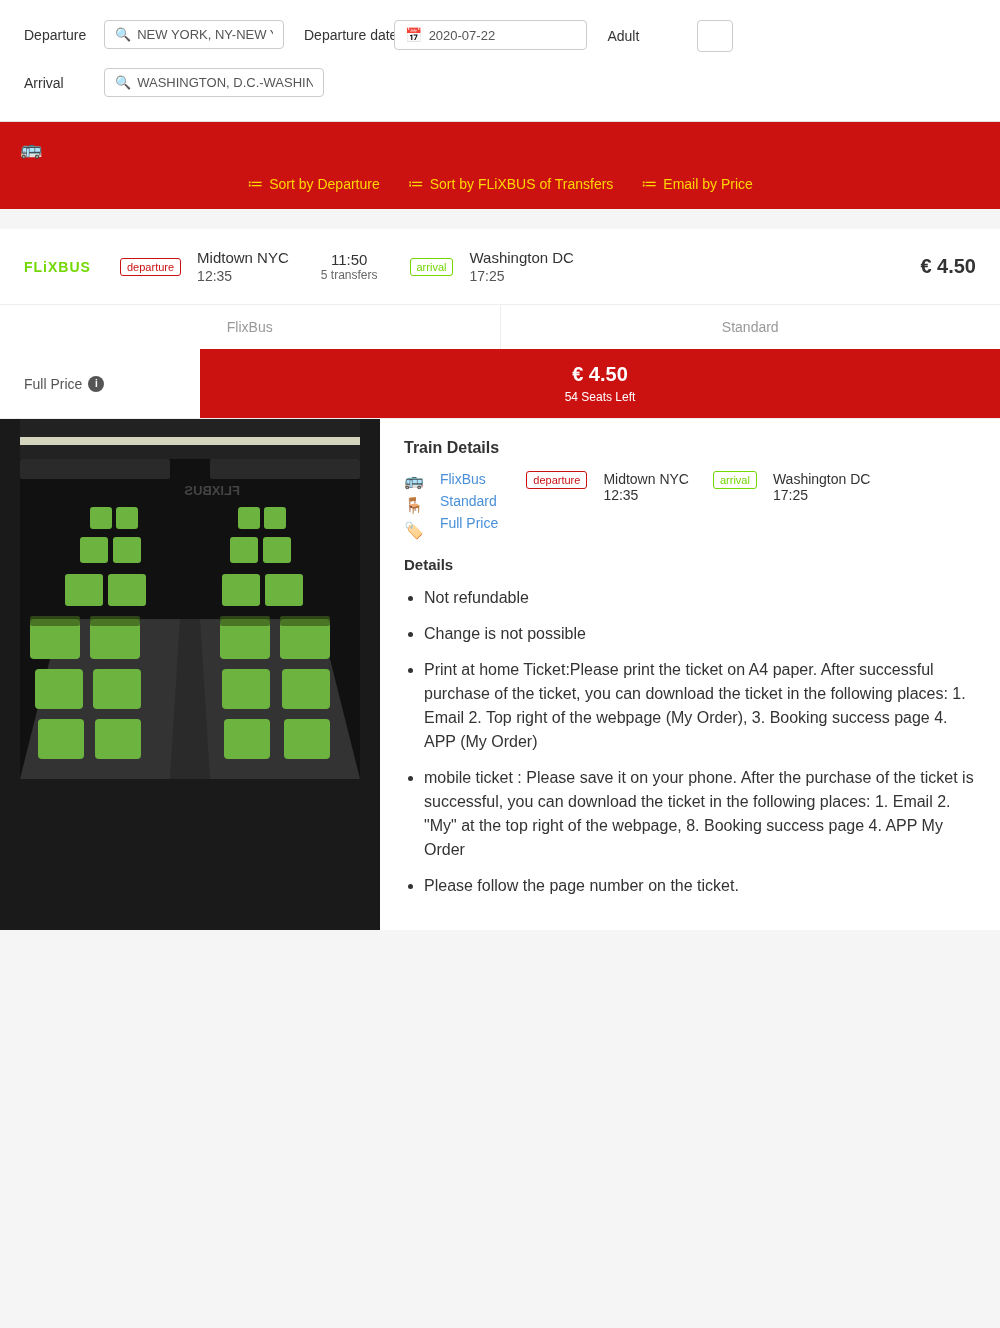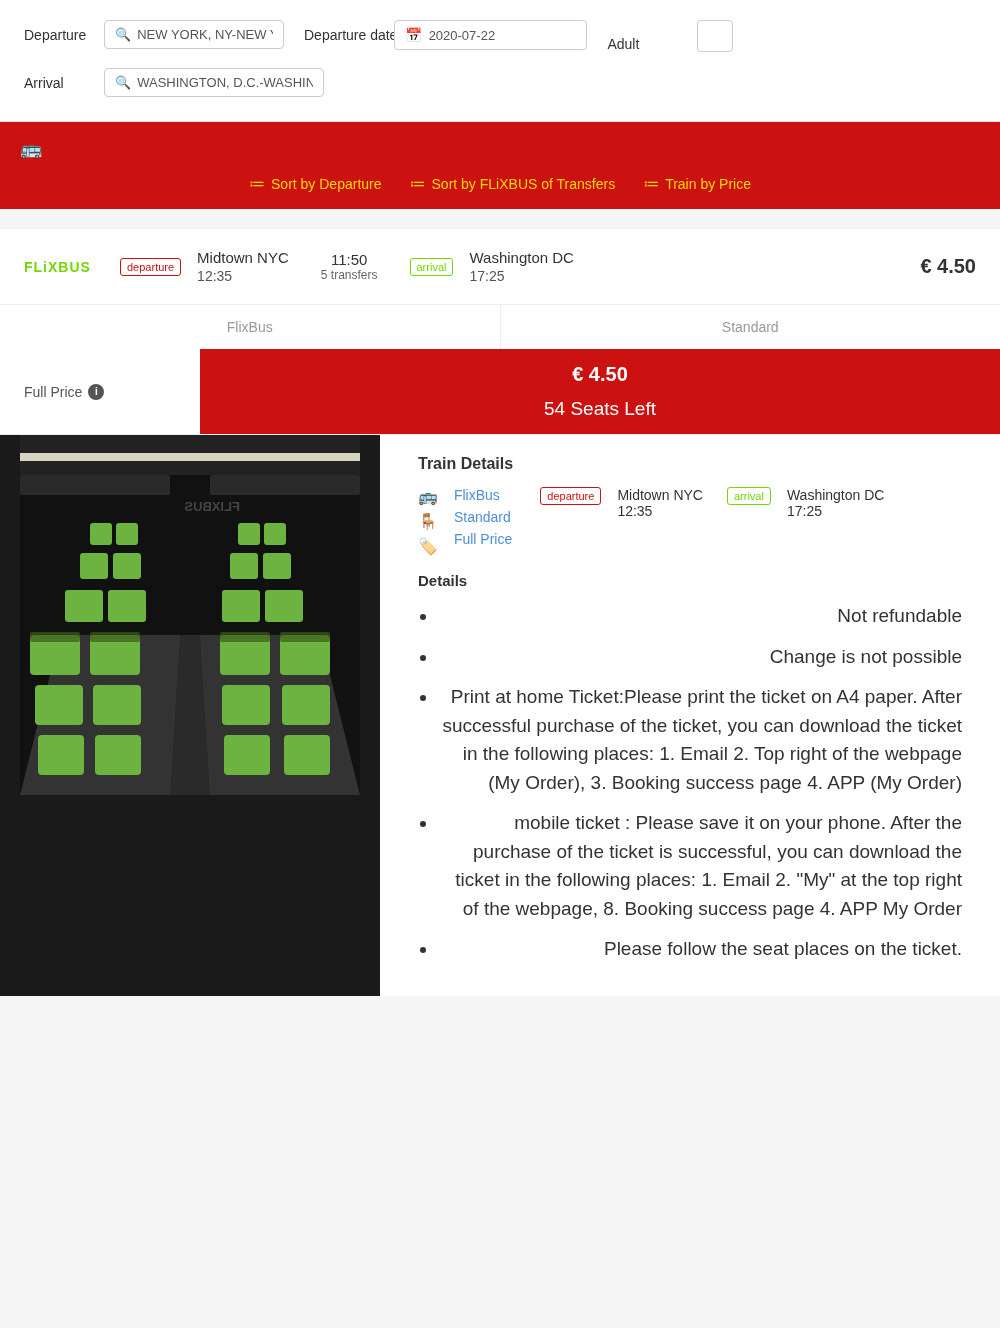--- a/index.html
+++ b/index.html
@@ -23,21 +23,21 @@
       display: flex; align-items: center;
       border: 1px solid #ccc; border-radius: 4px;
       padding: 6px 10px; background: #fff;
       gap: 6px; min-width: 180px;
     }
     .form-input input { border: none; outline: none; font-size: 13px; color: #555; width: 100%; background: transparent; }
     .search-icon-sm { color: #aaa; font-size: 13px; }
     .swap-icon { font-size: 18px; color: #555; cursor: pointer; margin: 4px 0; }
     .departure-col { display: flex; flex-direction: column; gap: 8px; }
     .adult-col { display: flex; flex-direction: column; gap: 8px; }
-    .adult-row, .child-row { display: flex; align-items: flex-end; gap: 10px; }
+    .adult-row, .child-row { display: flex; align-items: center; gap: 10px; }
     .adult-label { font-size: 14px; color: #333; min-width: 80px; }
     .counter-box {
       border: 1px solid #ccc; border-radius: 4px;
       width: 36px; height: 32px;
       display: flex; align-items: center; justify-content: center;
       font-size: 14px; color: #333;
       background: #fff;
     }
 
     
@@ -130,48 +130,48 @@
       width: 16px; height: 16px; border-radius: 50%;
       background: #555; color: #fff; font-size: 10px; font-weight: bold;
       cursor: pointer;
     }
     .price-value-col {
       flex: 1; background: #cc1111;
       display: flex; flex-direction: column; align-items: center; justify-content: center;
       padding: 14px;
     }
     .price-big { font-size: 20px; font-weight: 700; color: #fff; }
-    .seats-left { font-size: 19px; color: #fff; margin-top: 12px; }
+    .seats-left { font-size: 12px; color: #fff; margin-top: 4px; }
 
     
     .detail-section {
       display: flex;
       background: #fff;
       border-top: 1px solid #eee;
     }
     .bus-image {
       width: 380px; min-width: 380px;
       background: #1a1a1a;
       overflow: hidden;
     }
 
-    .detail-info { flex: 1; padding: 20px 38px; }
+    .detail-info { flex: 1; padding: 20px 24px; }
     .detail-title { font-size: 16px; font-weight: 700; color: #333; margin-bottom: 14px; }
     .detail-grid {
       display: flex; align-items: flex-start; gap: 16px;
       margin-bottom: 16px; flex-wrap: wrap;
     }
     .detail-link { color: #4a90d9; font-size: 14px; text-decoration: none; cursor: pointer; }
     .detail-badge-row { display: flex; align-items: center; gap: 8px; margin-bottom: 4px; }
     .detail-time { font-size: 14px; color: #333; }
     .detail-icon { font-size: 16px; color: #4a90d9; }
 
     .details-label { font-size: 15px; font-weight: 700; color: #333; margin-bottom: 13px; }
     .details-list { padding-left: 20px; }
-    .details-list li { margin-bottom: 12px; font-size: 19px; color: #333; line-height: 1.5; text-align: right; }
+    .details-list li { margin-bottom: 12px; font-size: 16px; color: #333; line-height: 1.5; }
 
     
     .bus-interior {
       width: 380px;
       height: 360px;
       position: relative;
       overflow: hidden;
       background: #111;
     }
   </style>
@@ -231,21 +231,21 @@
     <button class="sort-btn">
       <span class="sort-icon">≔</span>
       <span>Sort by Departure</span>
     </button>
     <button class="sort-btn">
       <span class="sort-icon">≔</span>
       <span>Sort by FLiXBUS of Transfers</span>
     </button>
     <button class="sort-btn">
       <span class="sort-icon">≔</span>
-      <span>Train by Price</span>
+      <span>Email by Price</span>
     </button>
   </div>
 </div>
 
 <div class="results-area">
   <div class="trip-card">
 
     <div class="trip-row">
       <div class="flixbus-logo">FLiXBUS</div>
       <span class="departure-badge">departure</span>
@@ -392,19 +392,19 @@
             </div>
           </div>
         </div>
 
         <div class="details-label">Details</div>
         <ul class="details-list">
           <li>Not refundable</li>
           <li>Change is not possible</li>
           <li>Print at home Ticket:Please print the ticket on A4 paper. After successful purchase of the ticket, you can download the ticket in the following places: 1. Email 2. Top right of the webpage (My Order), 3. Booking success page 4. APP (My Order)</li>
           <li>mobile ticket : Please save it on your phone. After the purchase of the ticket is successful, you can download the ticket in the following places: 1. Email 2. "My" at the top right of the webpage, 8. Booking success page 4. APP My Order</li>
-          <li>Please follow the seat places on the ticket.</li>
+          <li>Please follow the page number on the ticket.</li>
         </ul>
       </div>
     </div>
 
   </div>
 </div>
 
 </body></html>

